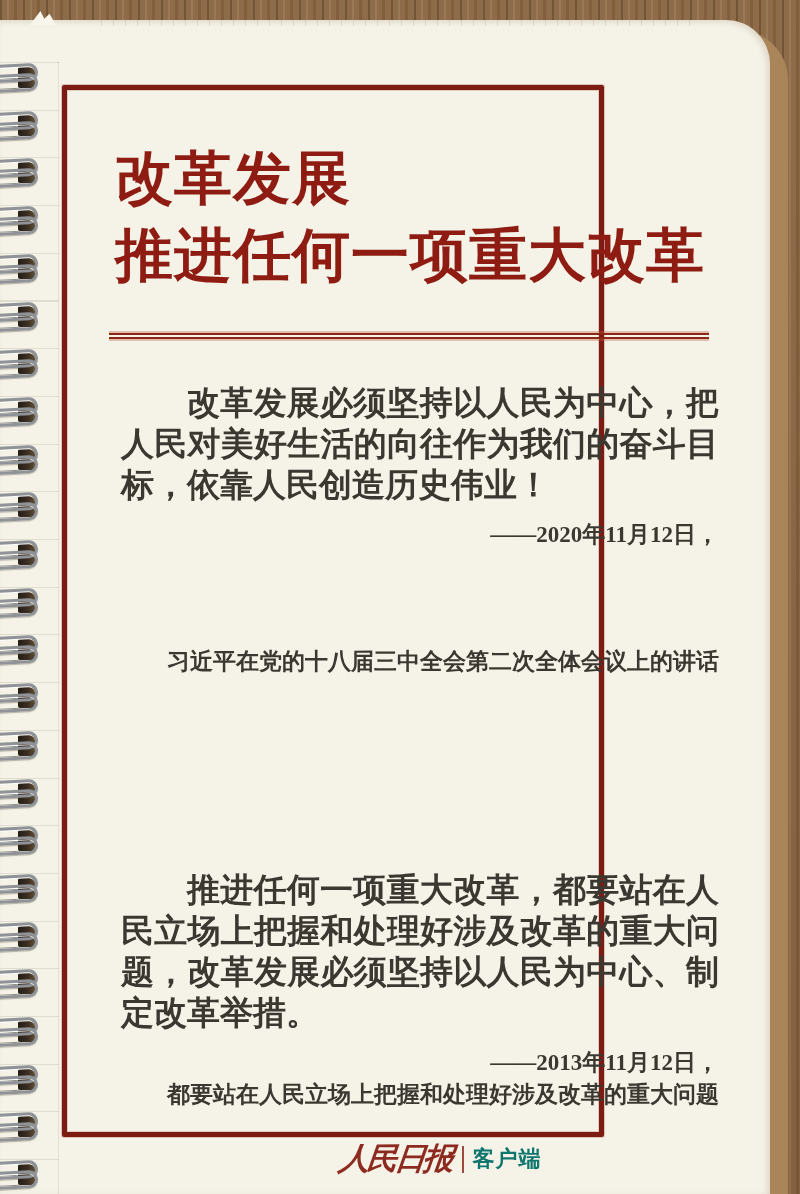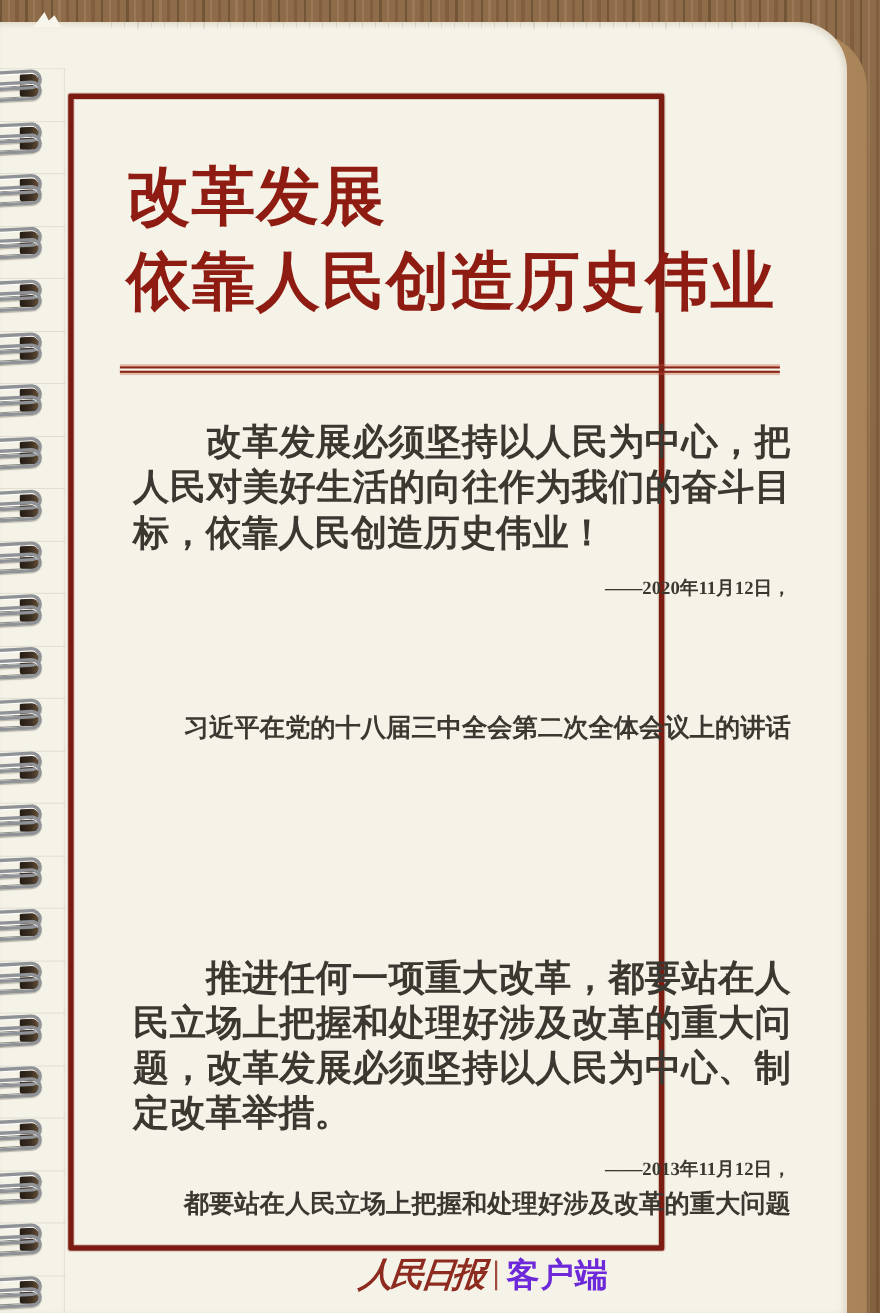--- a/index.html
+++ b/index.html
@@ -78,35 +78,35 @@
     box-sizing:border-box;
     box-shadow:0 -2px 0 rgba(200,90,60,.35), 0 2px 0 rgba(200,90,60,.35);
   }
   .quote-block{position:absolute;left:42px;width:598px;margin-left:12px;}
   .qb1{top:293px;} .qb2{top:543px;} .qb3{top:780px;}
   .quote-text{
     margin:0;font-size:33px;line-height:41px;font-weight:bold;
     color:#3b3831;text-indent:2em;text-align:justify;
   }
   .attribution{margin-top:13px;text-align:right;font-weight:bold;color:#3b3831;}
-  .attr-date{font-size:17px;line-height:32px;}
+  .attr-date{font-size:23px;line-height:32px;}
   .attr-source{font-size:23px;line-height:32px;}
   
   .footer{
     position:absolute;left:80px;top:1118px;width:720px;
     display:flex;align-items:center;justify-content:center;
   }
   .brand-script{
     font-size:31px;font-weight:bold;font-style:italic;color:#8e2b20;
     letter-spacing:-3px;transform:skewX(-6deg);
     font-family:"DejaVu Serif","Liberation Serif",serif;
   }
   .brand-divider{width:2px;height:27px;background:#8e2b20;margin:0 9px 0 11px;opacity:.85;}
   .brand-edition{
-    font-size:30px;font-weight:900;color:#6d28d9;letter-spacing:1px;
+    font-size:22px;font-weight:900;color:#0f766e;letter-spacing:1px;
     font-family:Liberation Sans, sans-serif;
   }
 </style>
 </head>
 <body>
 
 <div class="wood"></div>
 <div class="page-stack"></div>
 
 <div class="page">
@@ -230,21 +230,21 @@
       <div class="ring" style="top: 1099.1px;">
         <span class="slot"></span>
         <span class="wire w1"></span>
         <span class="wire w2"></span>
       </div>
     </div>
 
   <div class="frame">
     <div class="title">
       <div>改革发展</div>
-      <div>依靠人民创造历史伟业</div>
+      <div>推进任何一项重大改革</div>
     </div>
     <div class="title-rule"></div>
 
     <div class="quote-block qb1">
       <p class="quote-text">改革发展必须坚持以人民为中心，把人民对美好生活的向往作为我们的奋斗目标，依靠人民创造历史伟业！</p>
       <div class="attribution">
         <div class="attr-date">——2020年11月12日，</div>
       </div>
     </div>
 

